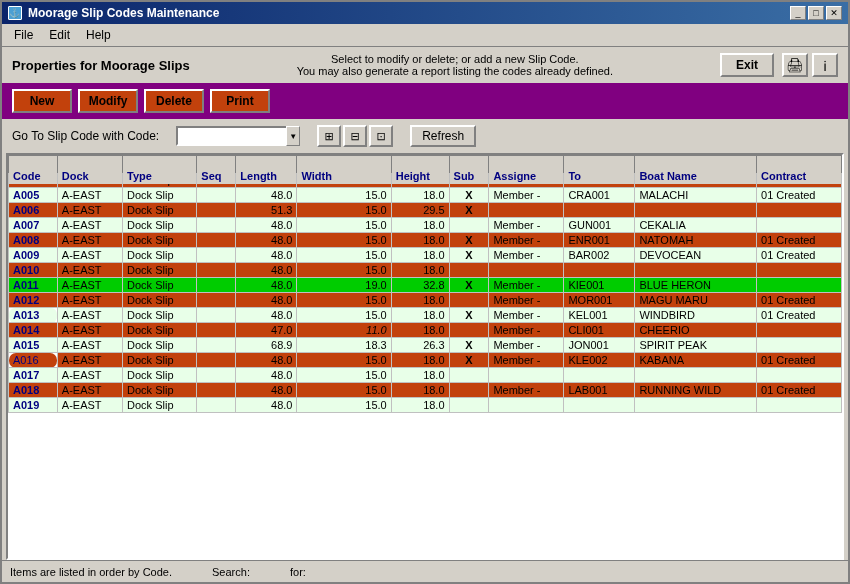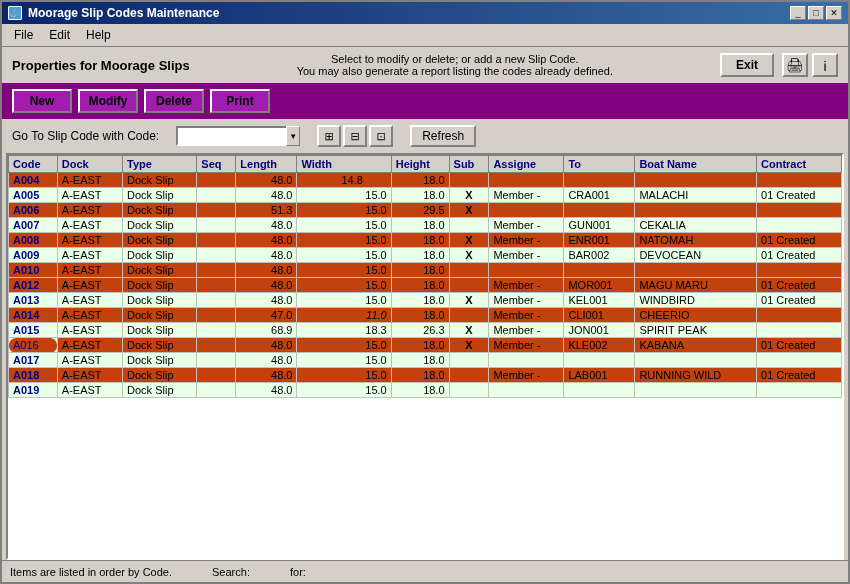--- a/index.html
+++ b/index.html
@@ -130,21 +130,21 @@
       font-size: 14px;
     }
     .toolbar {
       background: #800080;
       padding: 6px 10px;
       display: flex;
       gap: 6px;
       flex-shrink: 0;
     }
     .toolbar-btn {
-      background: #a21caf;
+      background: #c2410c;
       border: 2px solid;
       border-top-color: #fff;
       border-left-color: #fff;
       border-bottom-color: #808080;
       border-right-color: #808080;
       padding: 3px 2px;
       font-size: 12px;
       font-weight: bold;
       cursor: pointer;
       min-width: 60px;
@@ -223,21 +223,21 @@
     th {
       background: #d4d0c8;
       border: 1px solid #808080;
       padding: 2px 4px;
       text-align: left;
       font-weight: bold;
       font-size: 11px;
       white-space: nowrap;
       color: #000080;
       position: sticky;
-      top: 0;
+      top: 12px;
       z-index: 1;
     }
     td {
       border: 1px solid #c0c0c0;
       padding: 1px 4px;
       white-space: nowrap;
       font-size: 11px;
     }
     tr.row-normal { background: #c2410c; }
     tr.row-alt { background: #e8ffe8; }
@@ -442,20 +442,34 @@
             <td></td>
             <td style="text-align: right;">48.0</td>
             <td style="text-align: right;">15.0</td>
             <td style="text-align: right;">18.0</td>
             <td></td>
             <td></td>
             <td></td>
             <td></td>
             <td></td>
           </tr>
+          <tr class="row-highlighted">
+            <td style="color: rgb(0, 0, 128); font-weight: bold;">A011</td>
+            <td>A-EAST</td>
+            <td>Dock Slip</td>
+            <td></td>
+            <td style="text-align: right;">48.0</td>
+            <td style="text-align: right;">19.0</td>
+            <td style="text-align: right;">32.8</td>
+            <td class="x-mark" style="text-align: center;">X</td>
+            <td>Member -</td>
+            <td>KIE001</td>
+            <td>BLUE HERON</td>
+            <td></td>
+          </tr>
           <tr class="row-normal">
             <td style="color: rgb(0, 0, 128); font-weight: bold;">A012</td>
             <td>A-EAST</td>
             <td>Dock Slip</td>
             <td></td>
             <td style="text-align: right;">48.0</td>
             <td style="text-align: right;">15.0</td>
             <td style="text-align: right;">18.0</td>
             <td></td>
             <td>Member -</td>

